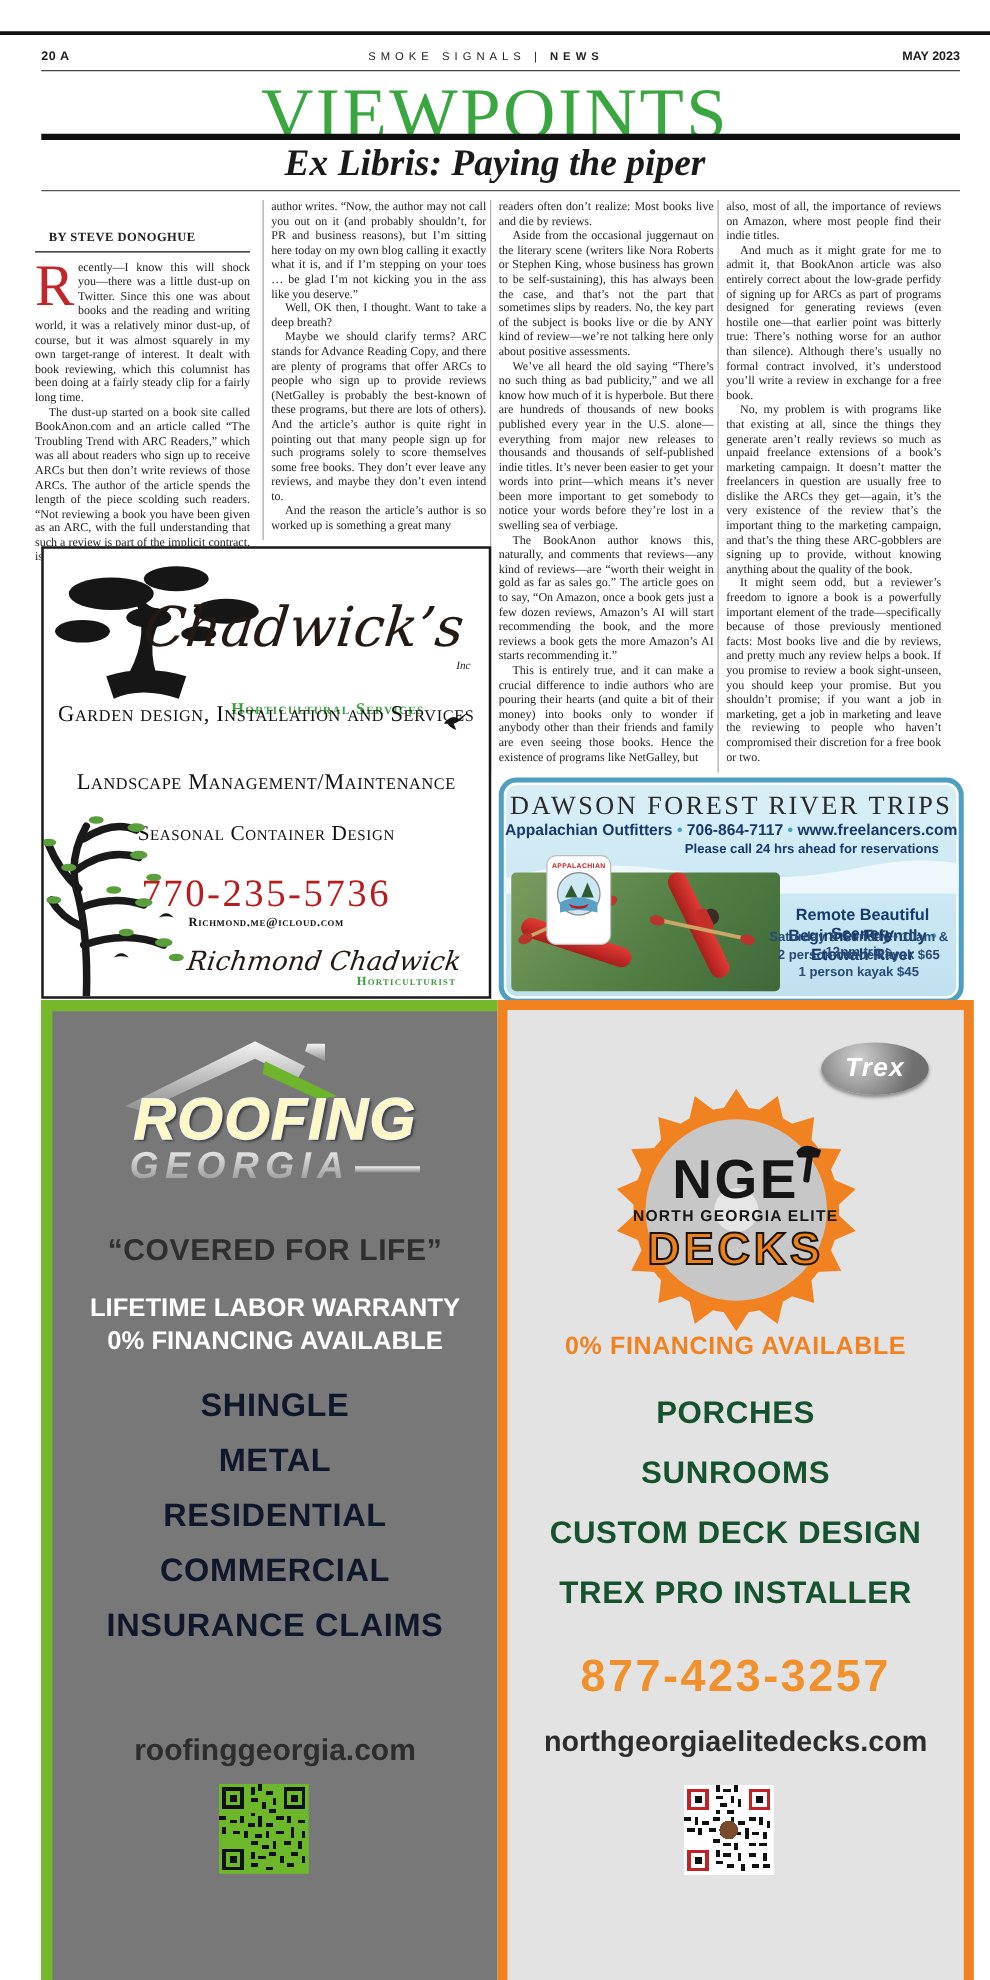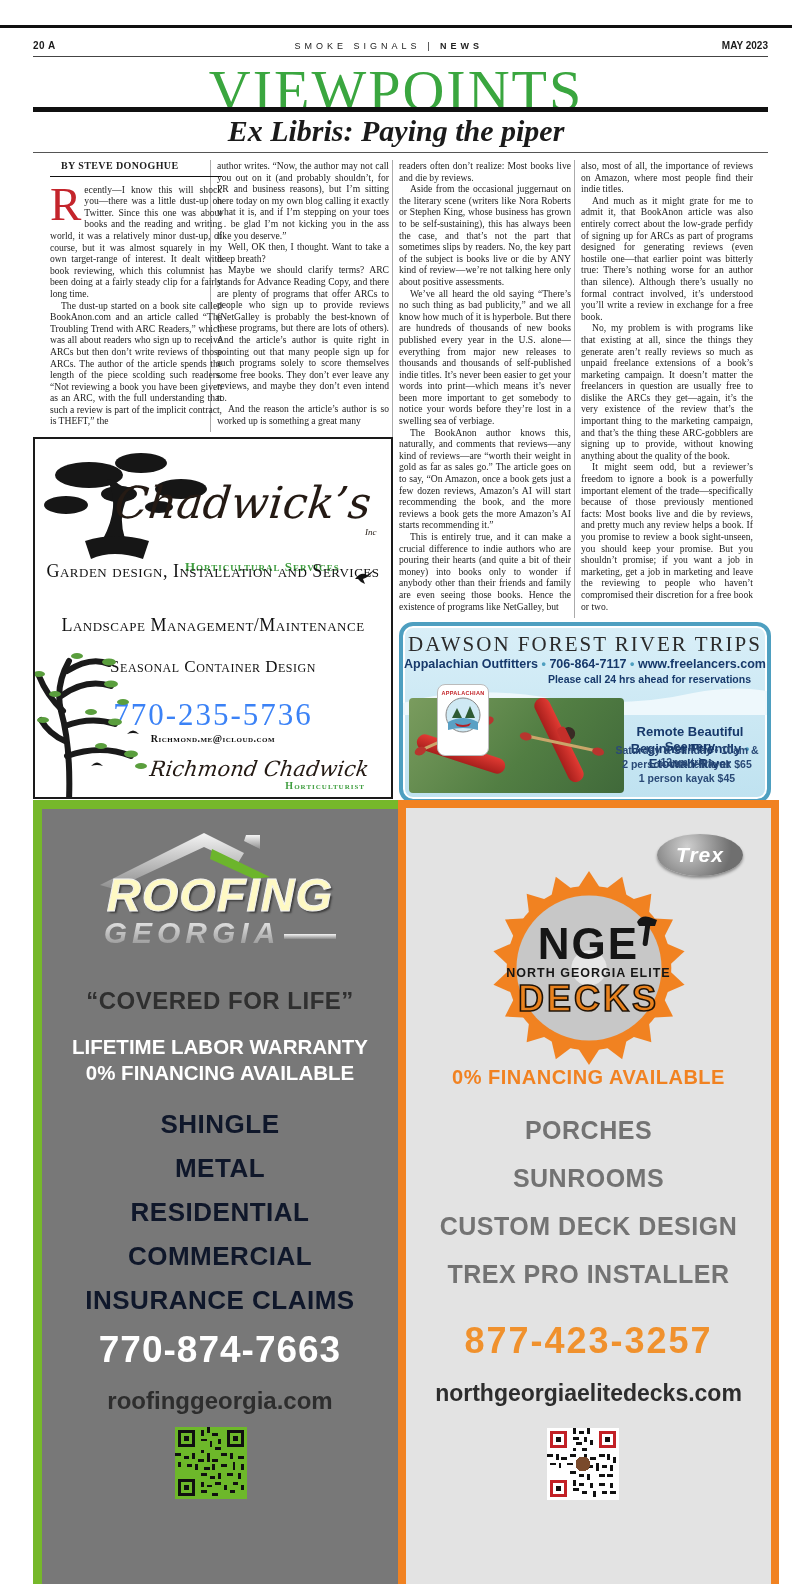--- a/index.html
+++ b/index.html
@@ -23,21 +23,21 @@
   .byline{font-weight:700;font-size:10px;letter-spacing:.4px;text-indent:0;margin:0;}
   .byline-rule{border-bottom:1.5px solid #111;margin:4px 0 7px;}
   .vsep{position:absolute;width:1px;background:#aaa;top:160px;}
   .dropcap{float:left;font-size:47px;line-height:37px;padding:2px 3px 0 0;color:#c4252c;font-weight:500;}
   
   .ad-chadwick{position:absolute;left:33px;top:437px;width:356px;height:358px;background:#fff;border:2px solid #1a1a1a;overflow:hidden;}
   .chad-script{position:absolute;left:78px;top:38px;width:260px;text-align:center;font-family:"DejaVu Serif",serif;font-style:italic;font-size:44px;transform:skewX(-6deg);color:#241a14;}
   .chad-inc{position:absolute;left:330px;top:88px;font-size:9px;font-style:italic;color:#241a14;}
   .chad-tag{position:absolute;left:150px;top:120px;font-variant:small-caps;font-weight:700;letter-spacing:1px;font-size:13px;color:#3e9d3e;}
   .chad-line{position:absolute;left:0;right:0;text-align:center;font-variant:small-caps;font-size:18px;letter-spacing:.5px;color:#111;}
-  .chad-phone{position:absolute;left:0;right:0;top:258px;text-align:center;font-size:31px;letter-spacing:2px;color:#3b82f6;}
+  .chad-phone{position:absolute;left:0;right:0;top:258px;text-align:center;font-size:31px;letter-spacing:2px;color:#b91c1c;}
   .chad-email{position:absolute;left:0;right:0;top:294px;text-align:center;font-variant:small-caps;font-weight:700;font-size:10px;letter-spacing:.5px;color:#111;}
   .chad-sig{position:absolute;right:22px;top:318px;font-family:"DejaVu Serif",serif;font-style:italic;font-size:21px;transform:skewX(-8deg);color:#241a14;}
   .chad-sig-title{position:absolute;right:26px;top:341px;font-variant:small-caps;font-weight:700;font-size:10px;letter-spacing:1px;color:#3e9d3e;}
   
   .ad-dawson{position:absolute;left:399px;top:622px;width:364px;height:173px;background:linear-gradient(#d9eff8,#bfe2f0);border:4px solid #4e9fc0;border-radius:14px;box-shadow:inset 0 0 0 2px #fff;overflow:hidden;font-family:"Liberation Sans",sans-serif;}
   .daw-title{position:absolute;left:0;right:0;top:6px;text-align:center;font-family:"Liberation Serif",serif;font-size:21px;letter-spacing:2px;color:#2b2b2b;}
   .daw-l2{position:absolute;left:0;right:0;top:31px;text-align:center;font-size:12.5px;font-weight:700;color:#17396b;}
   .daw-bullet{color:#4e9fc0;font-weight:800;}
   .daw-note{position:absolute;right:16px;top:47px;font-size:10.5px;font-weight:700;color:#17396b;}
   .daw-wave{position:absolute;left:0;top:55px;width:100%;height:34px;}
@@ -66,21 +66,21 @@
   .roof-site{position:absolute;left:0;right:0;top:578px;font-size:24px;font-weight:800;color:#2d2d2d;}
   .qr{position:absolute;width:72px;height:72px;}
   
   .ad-nge{position:absolute;left:398px;top:800px;width:365px;height:778px;background:#e3e3e3;border:8px solid #f18221;overflow:hidden;font-family:"Liberation Sans",sans-serif;text-align:center;}
   .trex{position:absolute;right:28px;top:26px;width:86px;height:42px;border-radius:50%;background:radial-gradient(circle at 35% 30%,#cfcfcf,#6f6f6f 70%);box-shadow:0 2px 3px rgba(0,0,0,.4);display:flex;align-items:center;justify-content:center;color:#fff;font-weight:800;font-style:italic;font-size:21px;letter-spacing:1px;}
   .blade-wrap{position:absolute;left:50%;top:62px;transform:translateX(-50%);width:196px;height:196px;}
   .blade-text{position:absolute;left:0;right:0;top:52px;font-size:44px;font-weight:800;letter-spacing:2px;color:#161616;line-height:1;}
   .blade-co{position:absolute;left:0;right:0;top:96px;font-size:12.5px;font-weight:700;letter-spacing:1px;color:#161616;}
   .blade-decks{position:absolute;left:0;right:0;top:108px;font-size:36px;font-weight:800;letter-spacing:3px;color:#e8821e;-webkit-text-stroke:1.6px #1d1207;}
   .nge-financing{position:absolute;left:0;right:0;top:258px;font-size:20px;font-weight:800;color:#f18221;letter-spacing:.5px;}
-  .nge-item{position:absolute;left:0;right:0;font-weight:800;color:#737373;font-size:25px;letter-spacing:.5px;}
+  .nge-item{position:absolute;left:0;right:0;font-weight:800;color:#14532d;font-size:25px;letter-spacing:.5px;}
   .nge-phone{position:absolute;left:0;right:0;top:512px;font-size:36px;font-weight:800;color:#f0912d;letter-spacing:2px;}
   .nge-site{position:absolute;left:0;right:0;top:572px;font-size:23px;font-weight:800;color:#2d2d2d;}
 </style>
 </head>
 <body>
 
 <div class="page">
 
   <div class="top-rule"></div>
   <div class="hdr-row">
@@ -96,21 +96,21 @@
 
   <div class="viewpoints" style="color:#3aa63f;">VIEWPOINTS</div>
   <div class="thick-rule"></div>
   <div class="art-title">Ex Libris: Paying the piper</div>
   <div class="title-rule"></div>
 
   <div class="vsep" style="left:210px;height:272px;"></div>
   <div class="vsep" style="left:392px;height:458px;"></div>
   <div class="vsep" style="left:574px;height:458px;"></div>
 
-  <div class="col" style="left:50px;height:274px;">
+  <div class="col" style="left:28px;height:274px;margin-top:25px;">
     <p class="byline">BY STEVE DONOGHUE</p>
     <div class="byline-rule"></div>
     <p class="noindent"><span class="dropcap">R</span><span>ecently—I know this will shock you—there was a little dust-up on Twitter. Since this one was about books and the reading and writing world, it was a relatively minor dust-up, of course, but it was almost squarely in my own target-range of interest. It dealt with book reviewing, which this columnist has been doing at a fairly steady clip for a fairly long time.</span></p>
     <p>The dust-up started on a book site called BookAnon.com and an article called “The Troubling Trend with ARC Readers,” which was all about readers who sign up to receive ARCs but then don’t write reviews of those ARCs. The author of the article spends the length of the piece scolding such readers. “Not reviewing a book you have been given as an ARC, with the full understanding that such a review is part of the implicit contract, is THEFT,” the</p>
   </div>
 
   <div class="col" style="left:217px;height:274px;">
     <p class="noindent">author writes. “Now, the author may not call you out on it (and probably shouldn’t, for PR and business reasons), but I’m sitting here today on my own blog calling it exactly what it is, and if I’m stepping on your toes … be glad I’m not kicking you in the ass like you deserve.”</p>
     <p>Well, OK then, I thought. Want to take a deep breath?</p>
     <p>Maybe we should clarify terms? ARC stands for Advance Reading Copy, and there are plenty of programs that offer ARCs to people who sign up to provide reviews (NetGalley is probably the best-known of these programs, but there are lots of others). And the article’s author is quite right in pointing out that many people sign up for such programs solely to score themselves some free books. They don’t ever leave any reviews, and maybe they don’t even intend to.</p>
@@ -252,21 +252,20 @@
       <div class="georgia-word"><span>GEORGIA</span><span class="georgia-dash"></span></div>
     </div>
     <div class="roof-slogan">“COVERED FOR LIFE”</div>
     <div class="roof-warranty">LIFETIME LABOR WARRANTY</div>
     <div class="roof-financing">0% FINANCING AVAILABLE</div>
     <div class="roof-item" style="top:300px;">SHINGLE</div>
     <div class="roof-item" style="top:344px;">METAL</div>
     <div class="roof-item" style="top:388px;">RESIDENTIAL</div>
     <div class="roof-item" style="top:432px;">COMMERCIAL</div>
     <div class="roof-item" style="top:476px;">INSURANCE CLAIMS</div>
-    <div class="roof-phone">770-874-7663</div>
     <div class="roof-site">roofinggeorgia.com</div>
     <svg class="qr" style="left:133px;top:618px;" viewBox="0 0 25 25" shape-rendering="crispEdges">
       <rect width="25" height="25" fill="#6db82a"></rect>
       <g fill="#101010">
         <path d="M1 1h6v6h-6z"></path>
           <path d="M18 1h6v6h-6z"></path>
           <path d="M1 18h6v6h-6z"></path>
         <path d="M9 1h1v2h-1z M11 0h1v2h-1z M13 2h2v1h-2z M15 4h1v2h-1z M9 4h2v1h-2z M12 5h1v2h-1z M14 7h2v1h-2z M9 8h1v1h-1z M0 9h2v1h-2z M3 10h2v1h-2z M6 9h1v2h-1z M8 11h2v1h-2z M11 9h1v3h-1z M13 11h2v1h-2z M16 9h2v1h-2z M19 9h1v2h-1z M22 10h2v1h-2z M1 12h1v2h-1z M4 13h2v1h-2z M7 13h1v2h-1z M10 14h2v1h-2z M13 13h1v2h-1z M16 13h2v1h-2z M20 12h1v3h-1z M23 13h1v2h-1z M9 16h2v1h-2z M12 17h2v1h-2z M15 16h1v2h-1z M18 16h2v1h-2z M22 16h1v2h-1z M9 19h1v2h-1z M11 20h2v1h-2z M14 19h2v1h-2z M17 20h1v2h-1z M20 19h2v1h-2z M23 20h1v2h-1z M9 22h2v1h-2z M13 23h2v1h-2z M19 22h2v1h-2z"></path>
       </g>
       <g fill="#6db82a">

